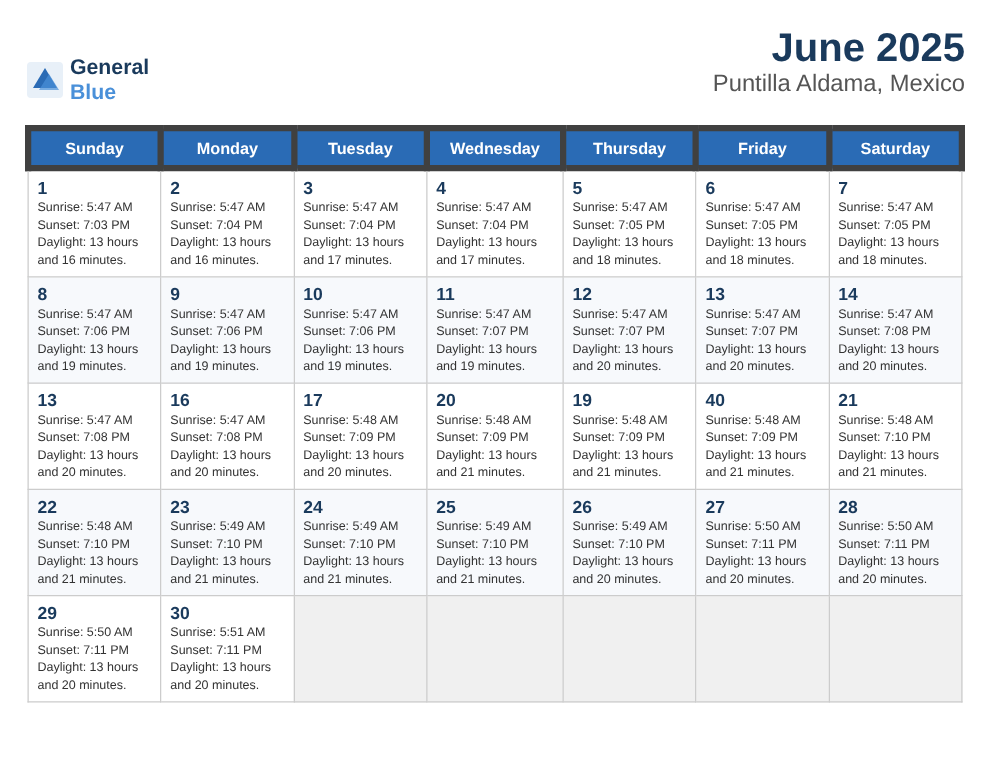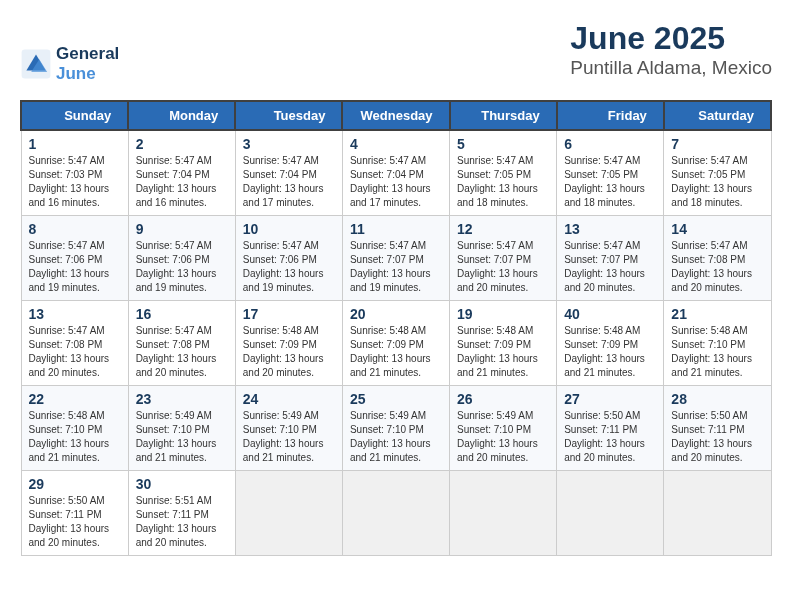--- a/index.html
+++ b/index.html
@@ -20,44 +20,44 @@
       display: flex;
       align-items: center;
       gap: 4px;
       margin-top: 24px;
     }
     .logo-icon {
       width: 32px;
       height: 32px;
     }
     .title-area {
-      text-align: left;
+      text-align: right;
     }
     .calendar-title {
       font-size: 32px;
       font-weight: bold;
       color: #1a3a5c;
     }
     .calendar-subtitle {
       font-size: 19px;
       color: #555;
     }
     table {
       width: 100%;
       border-collapse: collapse;
       font-size: 11px;
     }
     thead tr th {
       background: #2a6bb5;
       color: #fff;
       padding: 6px 16px;
-      text-align: right;
+      text-align: center;
       font-size: 13px;
       font-weight: bold;
-      border: 2px solid #404040;
+      border: 5px solid #404040;
     }
     tbody tr td {
       border: 1px solid #ccc;
       padding: 5px 7px;
       vertical-align: top;
       background: #fff;
       min-height: 80px;
       width: 14.28%;
     }
     tbody tr td.empty {
@@ -87,21 +87,21 @@
 
 <div class="header-area">
   <div class="logo">
     <svg class="logo-icon" viewBox="0 0 40 40">
       <rect x="2" y="2" width="36" height="36" rx="4" fill="#e8f0f8"></rect>
       <polygon points="20,8 32,28 8,28" fill="#2a6bb5"></polygon>
       <polygon points="24,14 34,30 14,30" fill="#4a90d9" opacity="0.7"></polygon>
     </svg>
     <div>
       <div style="font-size:17px;font-weight:bold;color:#1a3a5c;">General</div>
-      <div style="font-size:17px;font-weight:bold;color:#4a90d9;">June</div>
+      <div style="font-size:17px;font-weight:bold;color:#4a90d9;">Blue</div>
     </div>
   </div>
   <div class="title-area">
     <div class="calendar-title">June 2025</div>
     <div class="calendar-subtitle">Puntilla Aldama, Mexico</div>
   </div>
 </div>
 
 <table>
   <thead>

